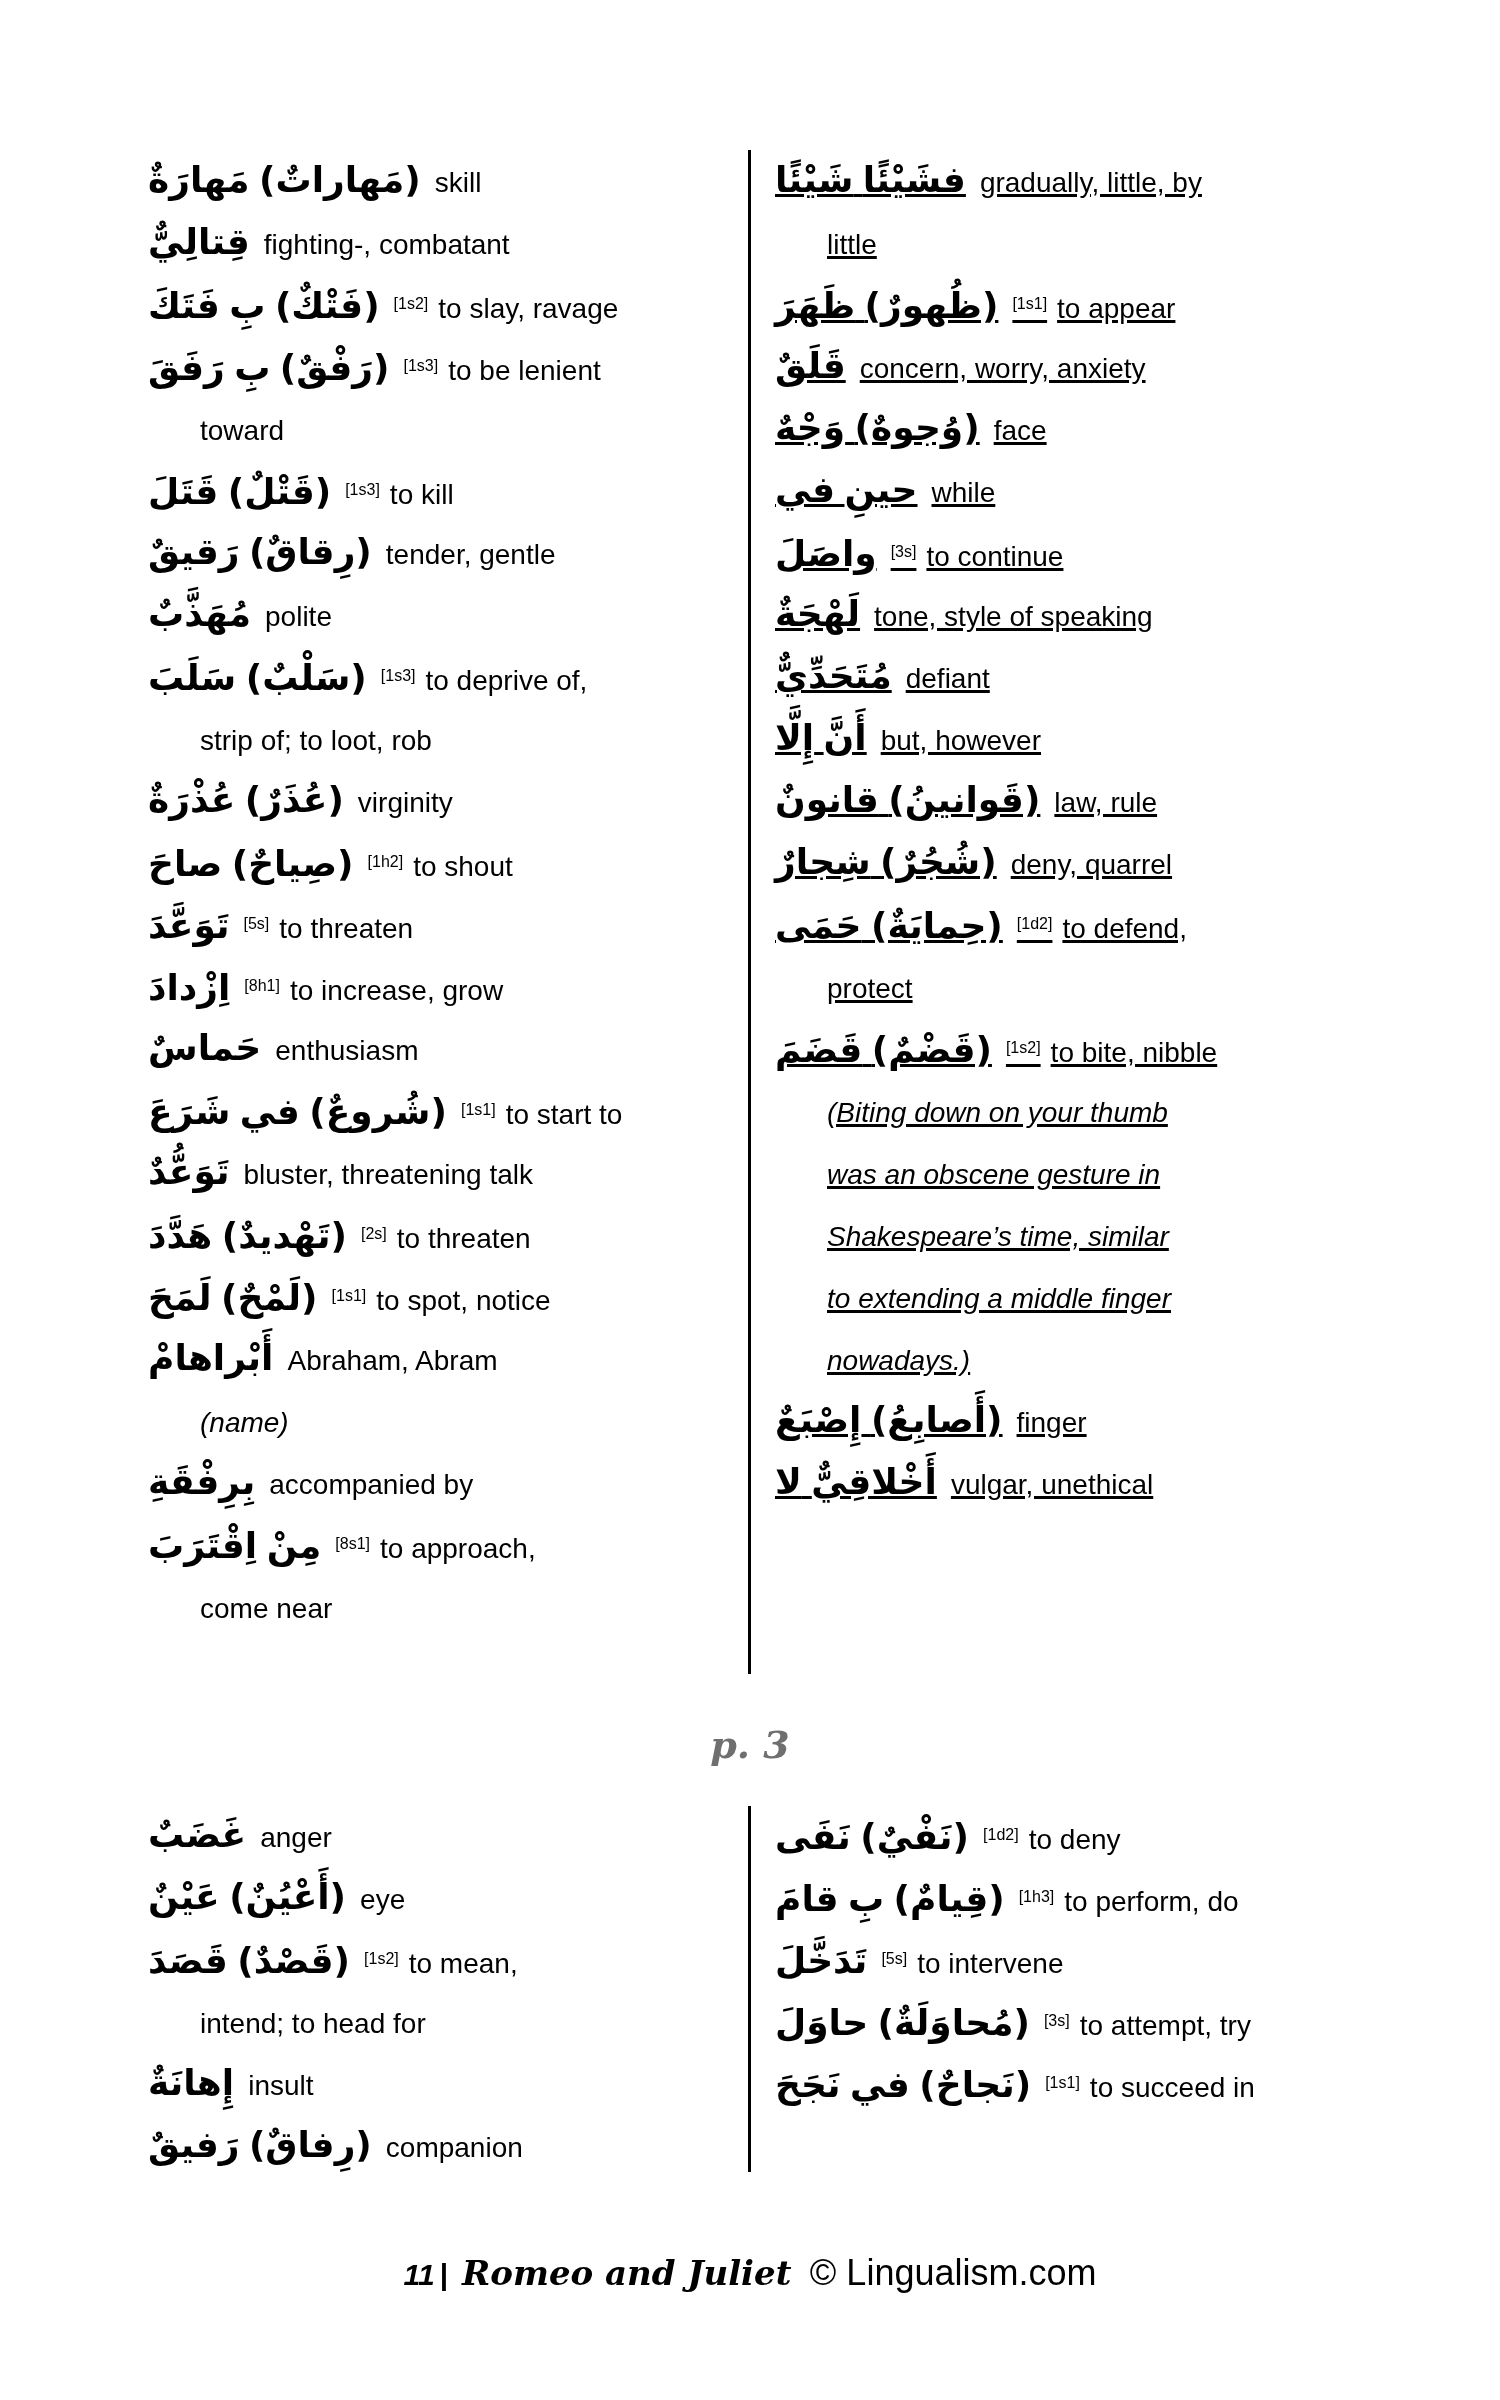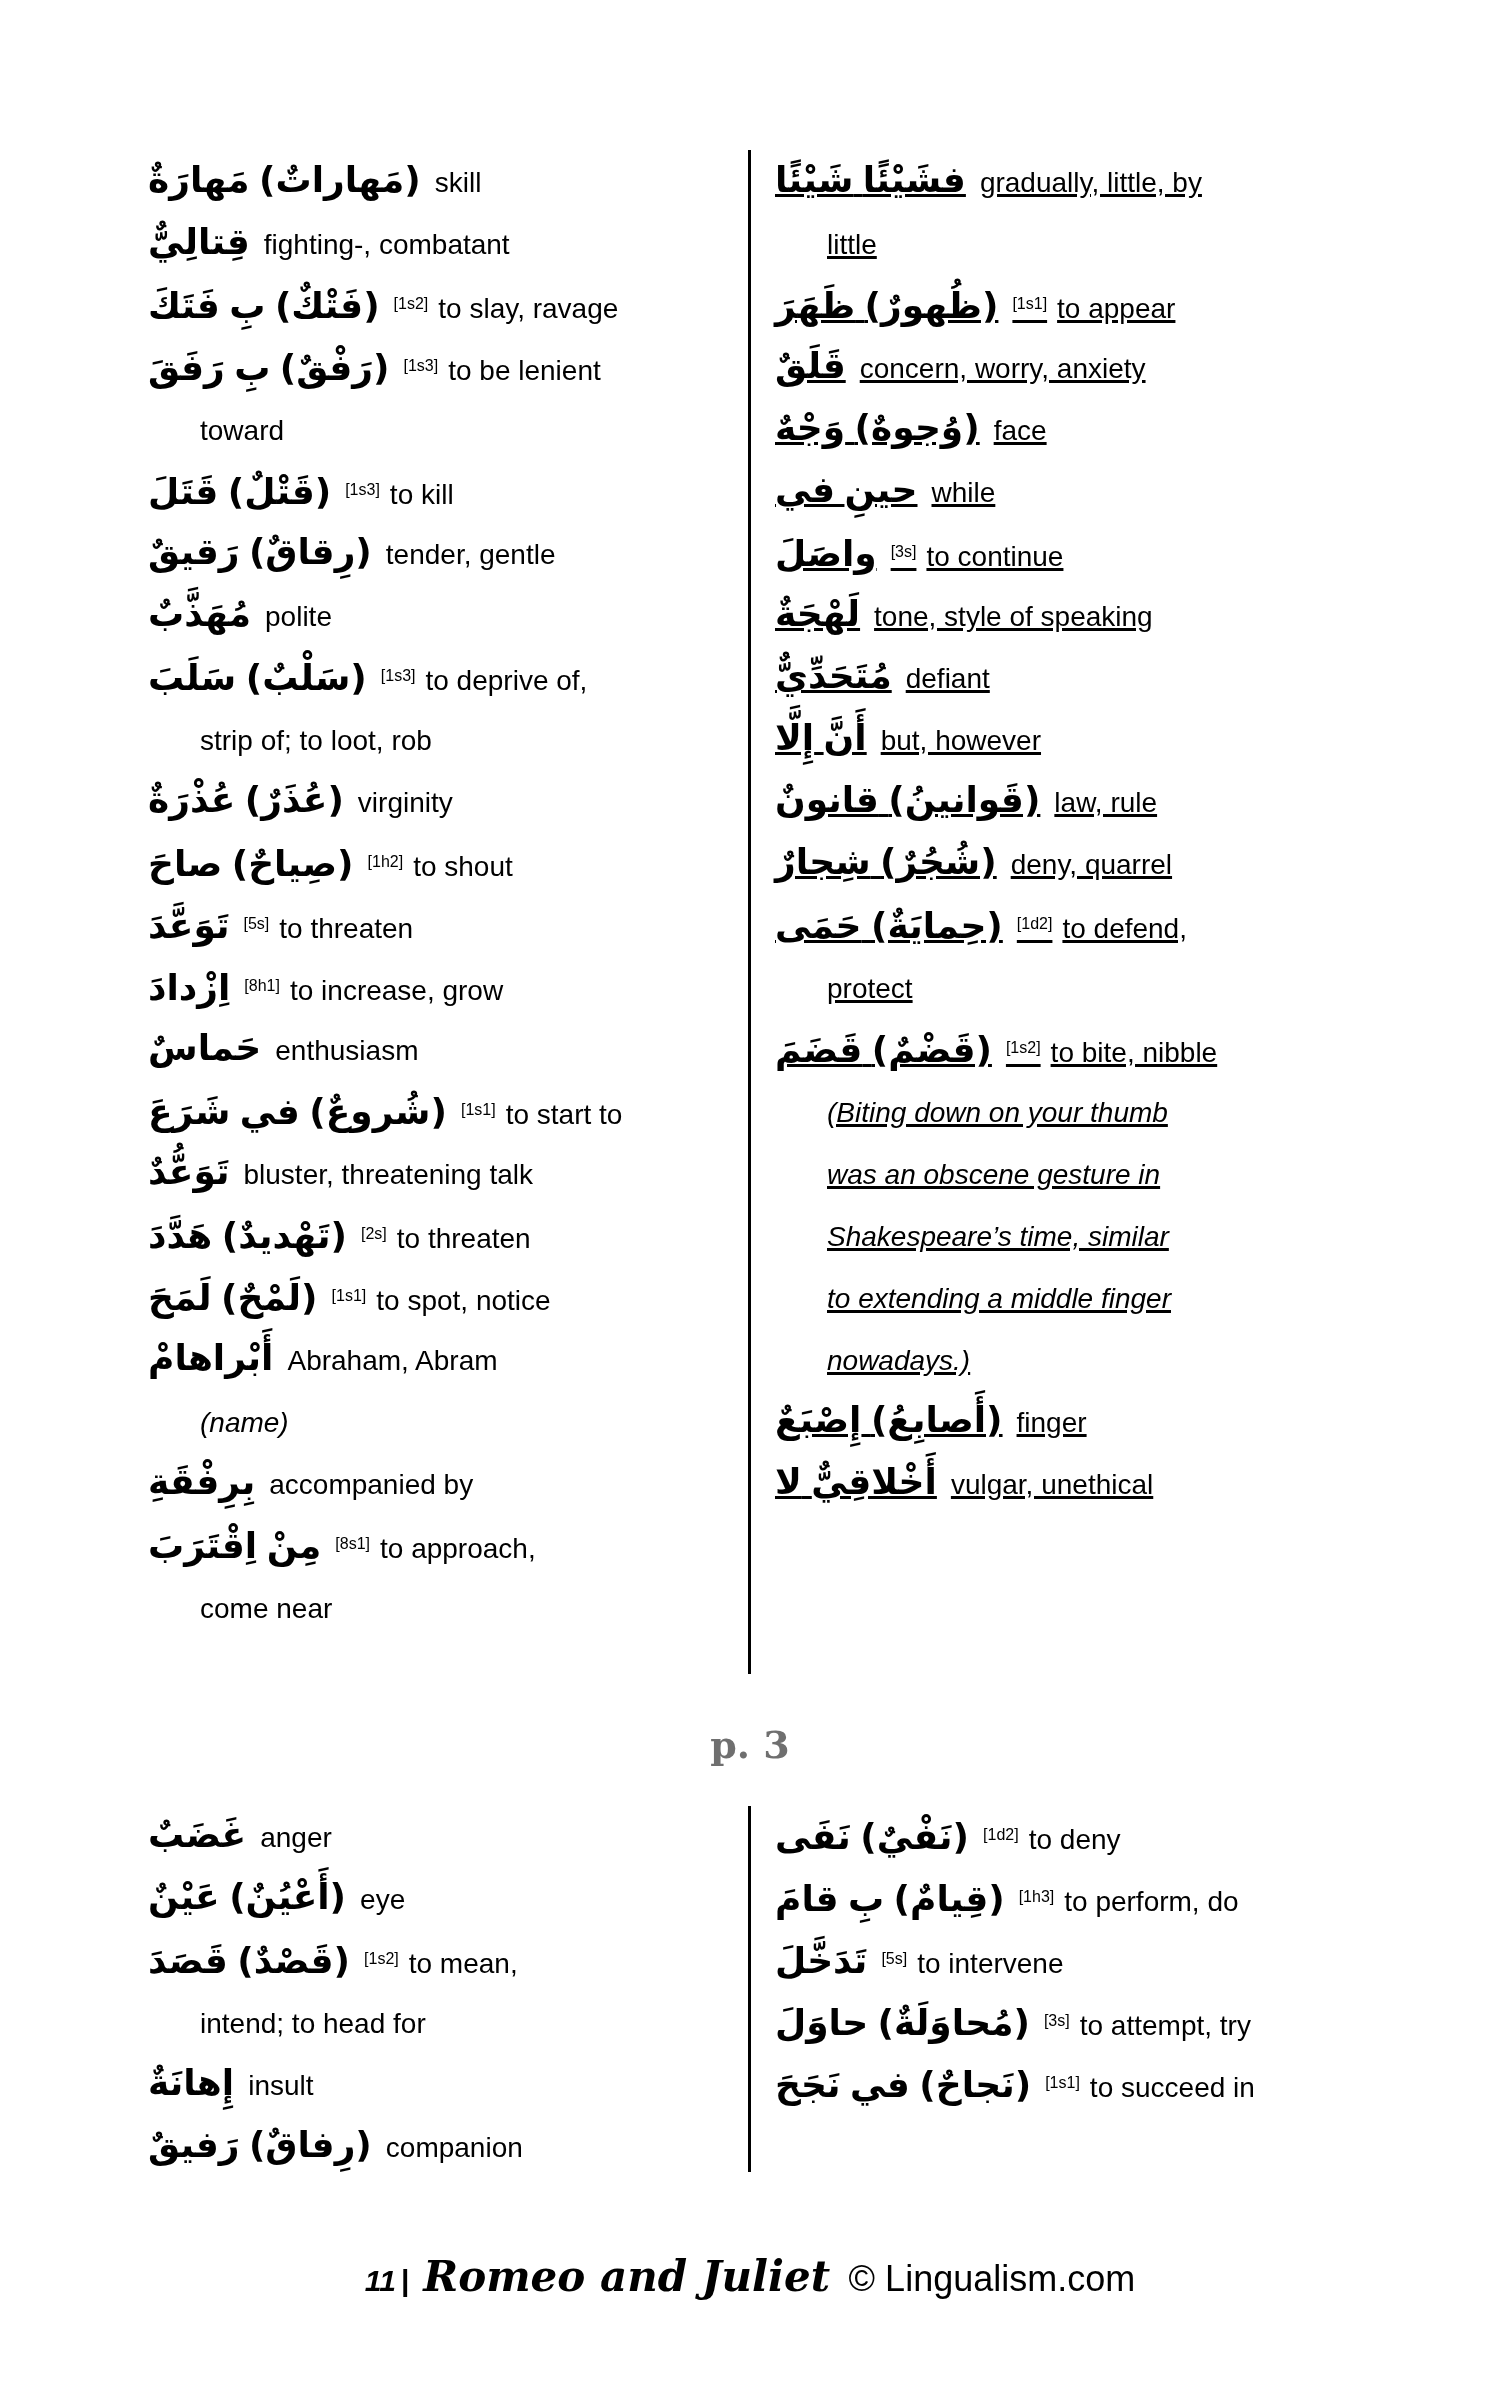--- a/index.html
+++ b/index.html
@@ -20,28 +20,28 @@
     direction:rtl;unicode-bidi:isolate;
   }
   .tag{font-size:16px;vertical-align:9px;margin-right:10px;letter-spacing:0px;}
   .en{font-size:28px;}
   .en.italic{font-style:italic;}
   .vdiv{position:absolute;left:748px;width:3px;background:#000;}
   #vdiv1{top:150px;height:1524px;}
   #vdiv2{top:1806px;height:366px;}
   #plabel{
     position:absolute;top:1722px;left:0;width:1500px;text-align:center;
-    font-family:"DejaVu Serif",serif;font-weight:bold;
+    font-family:"DejaVu Serif",serif;font-style:italic;font-weight:bold;
     font-size:38px;color:#6f6f6f;
   }
   #footer{position:absolute;top:2252px;left:0;width:1500px;text-align:center;}
   .fpage{font-weight:bold;font-style:italic;font-size:30px;}
   .ftitle{
     font-family:"DejaVu Serif",serif;font-weight:bold;font-style:italic;
-    font-size:42px;margin:0 14px 0 10px;
+    font-size:34px;margin:0 14px 0 10px;
   }
   .fcopy{font-size:36px;}
 </style>
 </head>
 <body>
 
 <div id="col-tl" class="col">
     <div class="line"><span class="ar-group"><span class="ar" dir="rtl">مَهارَةٌ</span> <span class="ar" dir="rtl">(مَهاراتٌ)</span></span><span class="en">skill</span></div>
     <div class="line"><span class="ar-group"><span class="ar" dir="rtl">قِتالِيٌّ</span></span><span class="en">fighting-, combatant</span></div>
     <div class="line"><span class="ar-group"><span class="ar" dir="rtl">فَتَكَ</span> <span class="ar" dir="rtl">بِ</span> <span class="ar" dir="rtl">(فَتْكٌ)</span></span><span class="tag">[1s2]</span><span class="en">to slay, ravage</span></div>

